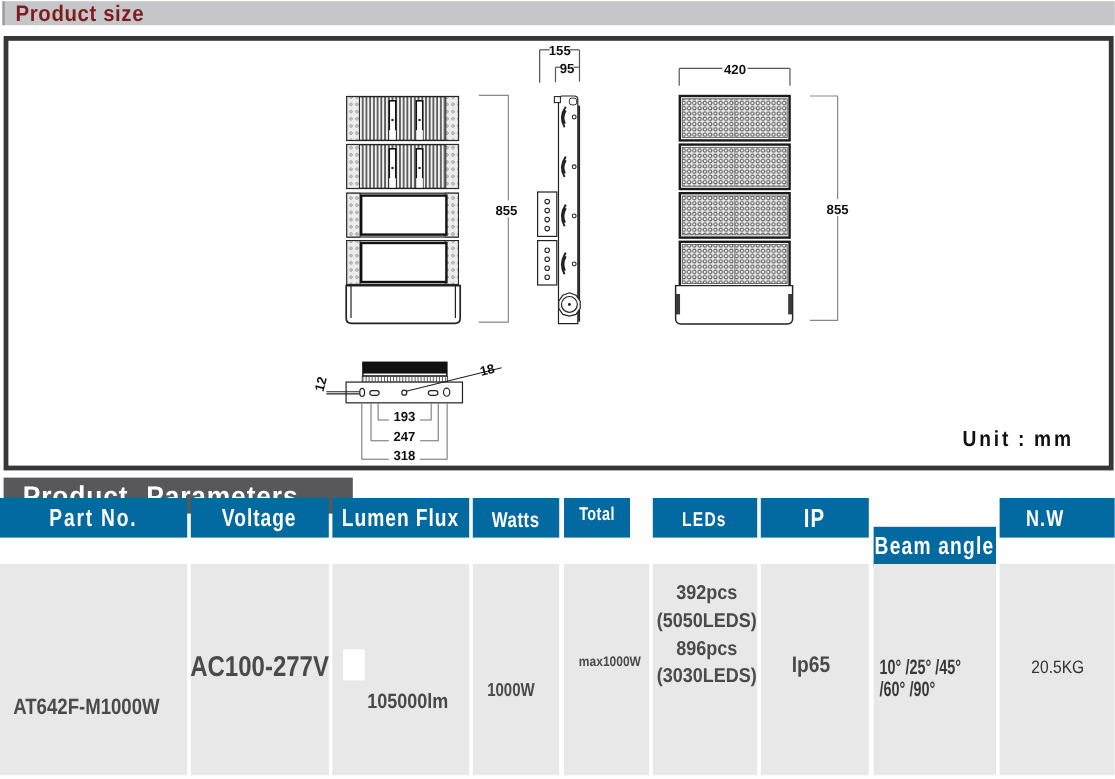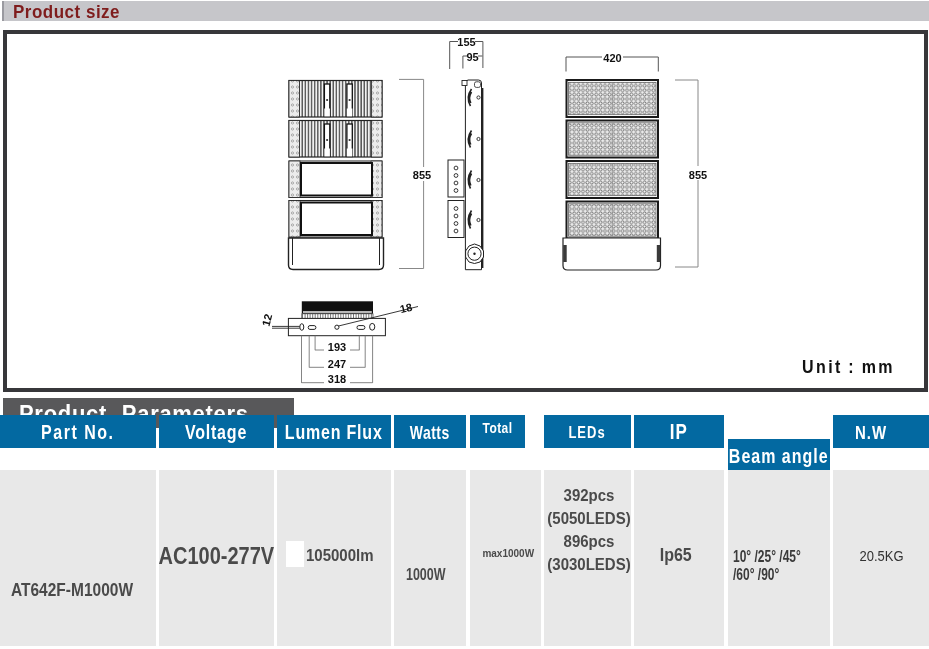--- a/index.html
+++ b/index.html
@@ -307,21 +307,21 @@
 <div class="bcell" style="left:727.5px;width:102.5px;"></div>
 
 <div class="bcell" style="left:833px;width:96px;"></div>
 
 <div class="btxt" style="left:0px;top:545px;width:144px;font-size:15.5px;margin-top:36px;"><span class="sy" style="transform:scaleY(1.2);">AT642F-M1000W</span></div>
 
 <div class="btxt" style="left:158.5px;top:545px;width:115px;font-size:20px;"><span class="sy" style="transform:scaleY(1.2);">AC100-277V</span></div>
 
 <div class="abs" style="left:286px;top:540.5px;width:17.5px;height:26px;background:#ffffff;"></div>
 
-<div class="btxt" style="left:306px;top:546px;font-size:15px;"><span class="sy" style="transform:scaleY(1.15);">105000lm</span></div>
+<div class="btxt" style="left:306px;top:576px;font-size:15px;"><span class="sy" style="transform:scaleY(1.15);">105000lm</span></div>
 
 <div class="btxt" style="left:389.5px;top:568px;width:72.5px;font-size:12.5px;"><span class="sy" style="transform:scaleY(1.25);">1000W</span></div>
 
 <div class="btxt" style="left:473px;top:547px;width:70.5px;font-size:10px;"><span class="sy" style="transform:scaleY(1.15);">max1000W</span></div>
 
 <div class="btxt" style="left:545.5px;top:483px;width:87px;font-size:15px;line-height:23px;">
   <span class="sy" style="transform:scaleY(1.12);">392pcs</span><br>
   <span class="sy" style="transform:scaleY(1.12);">(5050LEDS)</span><br>
   <span class="sy" style="transform:scaleY(1.12);">896pcs</span><br>
   <span class="sy" style="transform:scaleY(1.12);">(3030LEDS)</span>

